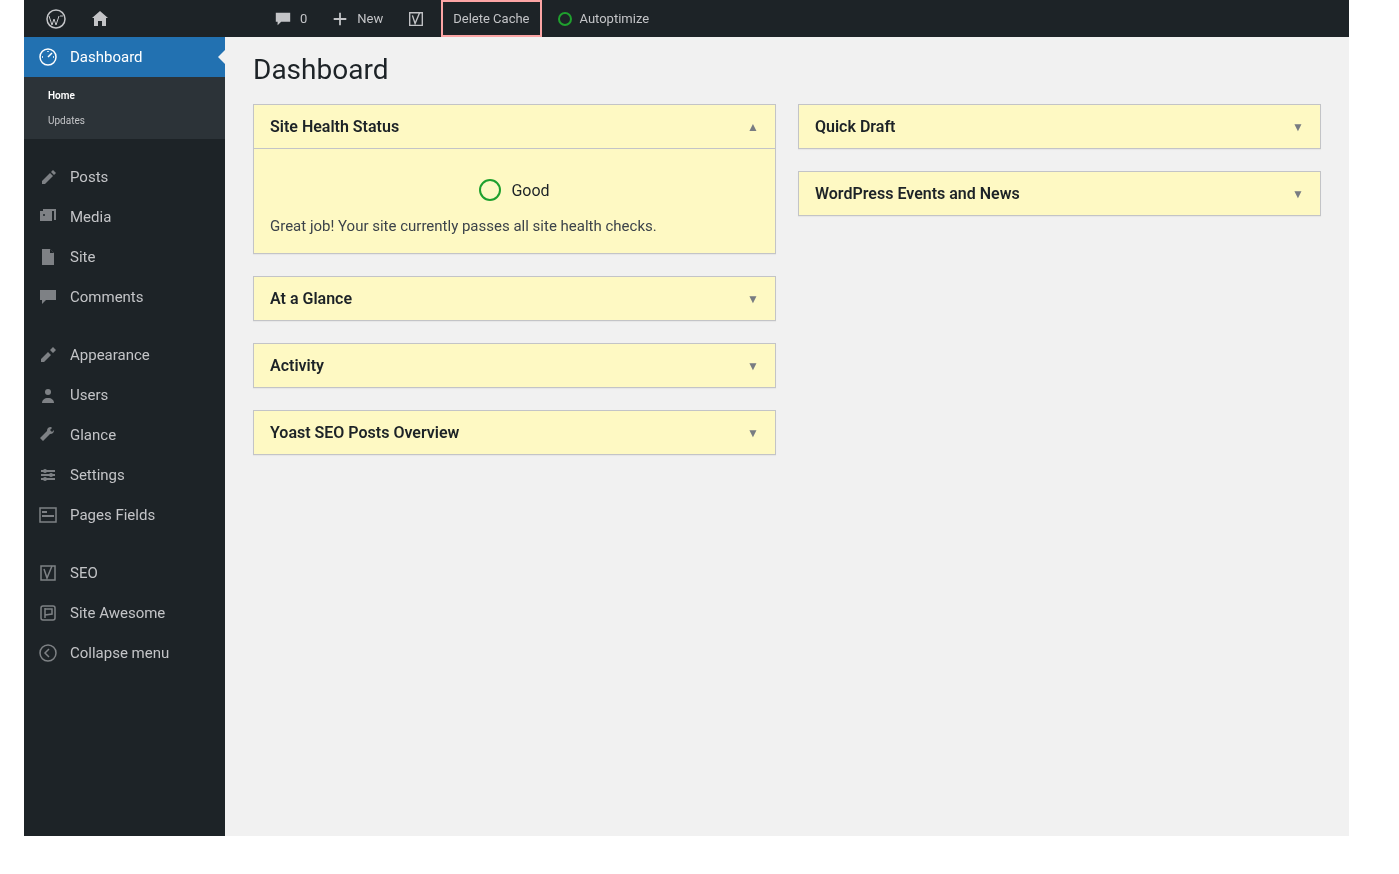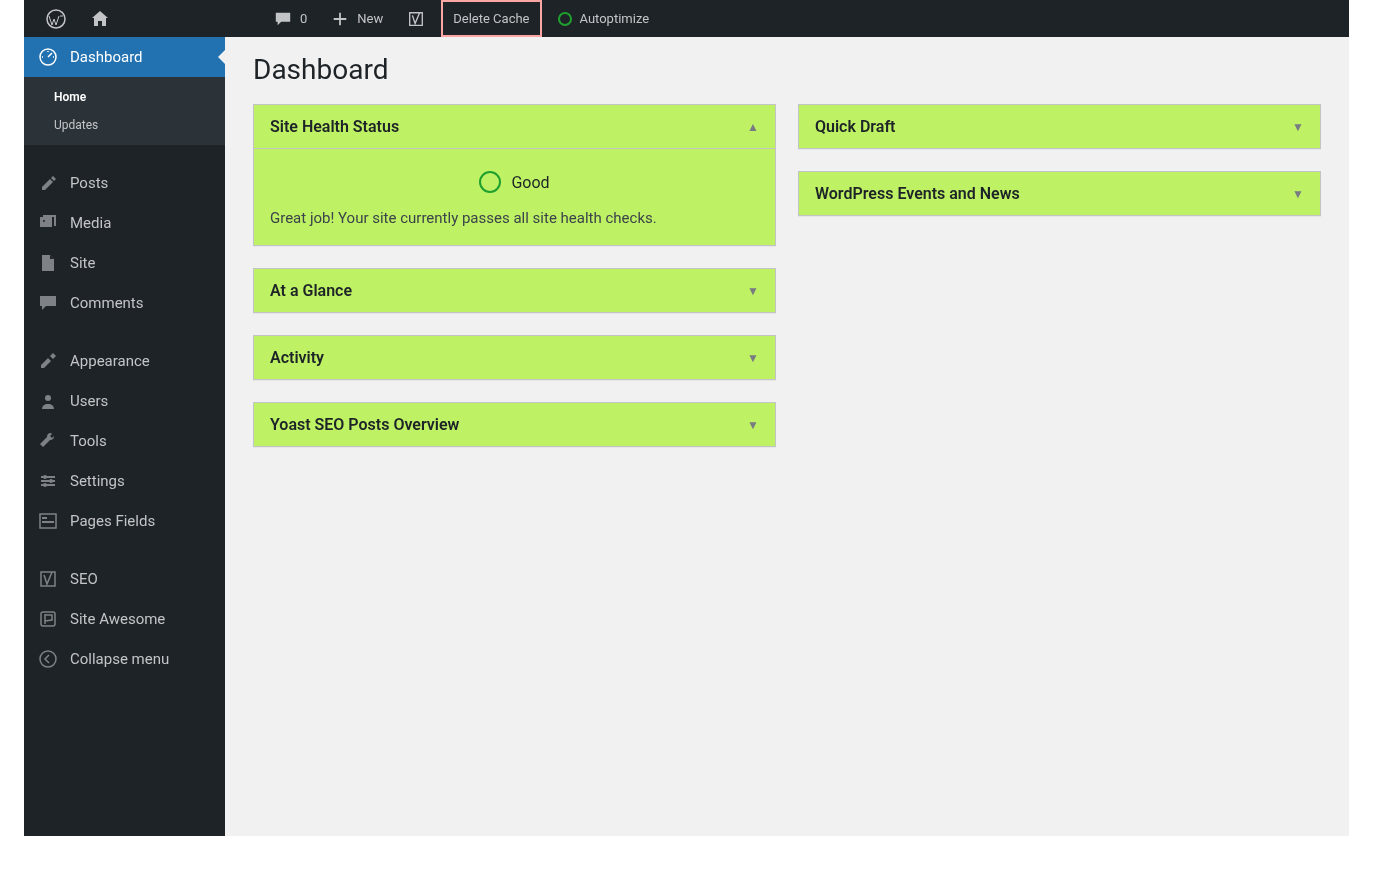--- a/index.html
+++ b/index.html
@@ -16,38 +16,38 @@
 
 
 .body-wrap { display: flex; flex: 1; min-height: 0; }
 
 
 .sidebar { background: #1d2327; width: 201px; color: #c3c4c7; display: flex; flex-direction: column; font-size: 15px; }
 .sidebar .menu-item { display: flex; align-items: center; gap: 12px; padding: 10px 14px; cursor: pointer; color: #c3c4c7; }
 .sidebar .menu-item.active { background: #2271b1; color: #fff; position: relative; }
 .sidebar .menu-item.active::after { content: ""; position: absolute; right: -1px; top: 50%; transform: translateY(-50%); width: 0; height: 0; border-top: 8px solid transparent; border-bottom: 8px solid transparent; border-right: 8px solid #f1f1f1; }
 .sidebar .submenu { background: #2c3338; padding: 6px 0; }
-.sidebar .submenu .sub-item { padding: 7px 30px; cursor: pointer; color: #c3c4c7; font-size: 12px; }
+.sidebar .submenu .sub-item { padding: 7px 24px; cursor: pointer; color: #c3c4c7; font-size: 10px; }
 .sidebar .submenu .sub-item.current { color: #fff; font-weight: 600; }
 .sidebar .section-gap { height: 18px; }
 .sidebar .icon { width: 20px; height: 20px; display: flex; align-items: center; justify-content: center; opacity: 0.7; }
 .sidebar .menu-item.active .icon { opacity: 1; }
 
 
 .main { flex: 1; padding: 16px 28px; overflow: auto; }
 .page-title { font-size: 28px; font-weight: 400; color: #1d2327; margin-bottom: 18px; }
 .dash-cols { display: flex; gap: 22px; }
 .col { flex: 1; display: flex; flex-direction: column; gap: 22px; }
 
 
-.postbox { background: #bef264; border: 1px solid #c3c4c7; box-shadow: 0 1px 1px rgba(0,0,0,0.04); }
+.postbox { background: #fef9c3; border: 1px solid #c3c4c7; box-shadow: 0 1px 1px rgba(0,0,0,0.04); }
 .postbox-header { display: flex; align-items: center; justify-content: space-between; padding: 12px 16px; cursor: pointer; }
 .postbox-title { font-size: 16px; font-weight: 600; color: #1d2327; }
 .postbox-toggle { color: #787c82; font-size: 12px; }
-.postbox-body { border-top: 1px solid #c3c4c7; padding: 14px 16px 18px; color: #3c434a; font-size: 15px; }
+.postbox-body { border-top: 1px solid #c3c4c7; padding: 22px 16px 18px; color: #3c434a; font-size: 15px; }
 .health-status { display: flex; align-items: center; justify-content: center; gap: 10px; padding: 8px 0 16px; font-size: 16px; color: #1d2327; }
 .health-circle { width: 22px; height: 22px; border: 2px solid #1fa02e; border-radius: 50%; }
 
 svg { display: block; }
 </style>
 </head>
 <body>
 
 <div class="outer-wrap">
 <div class="app">
@@ -183,21 +183,21 @@
         </span>
         <span>Users</span>
       </div>
 
       <div class="menu-item">
         <span class="icon">
           <svg width="20" height="20" viewBox="0 0 20 20" fill="#a7aaad">
                 <path d="M13 2a4 4 0 00-4 4l-7 7 3 3 7-7a4 4 0 004-4l-2 2-2-2 2-2-1-1z"></path>
               </svg>
         </span>
-        <span>Tools</span>
+        <span>Glance</span>
       </div>
 
       <div class="menu-item">
         <span class="icon">
           <svg width="20" height="20" viewBox="0 0 20 20" fill="#a7aaad">
                 <rect x="3" y="5" width="14" height="2"></rect>
                 <rect x="3" y="9" width="14" height="2"></rect>
                 <rect x="3" y="13" width="14" height="2"></rect>
                 <circle cx="7" cy="6" r="2"></circle>
                 <circle cx="13" cy="10" r="2"></circle>

